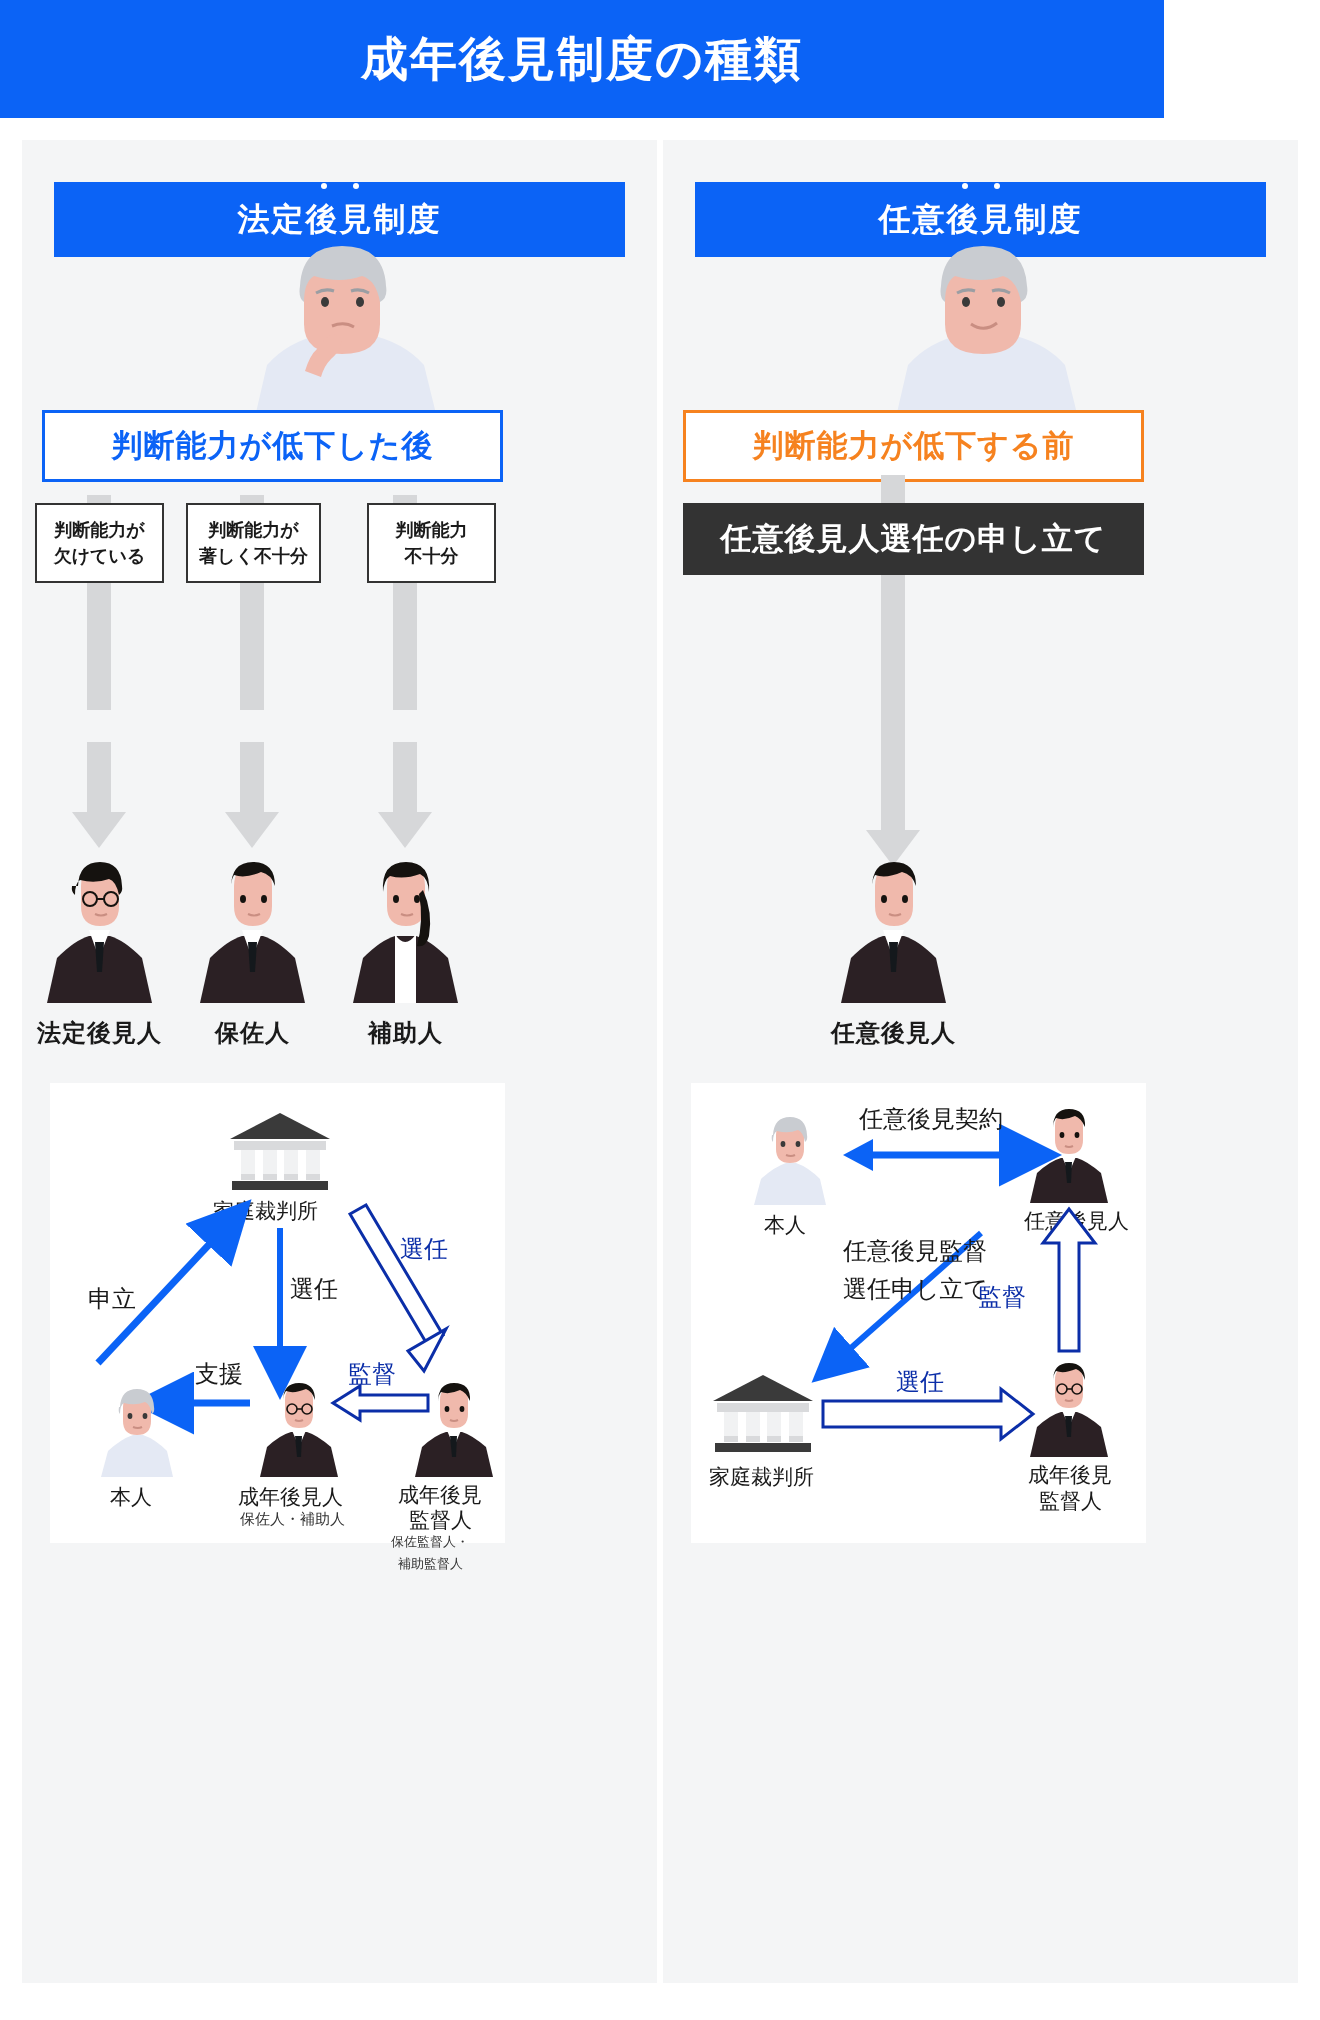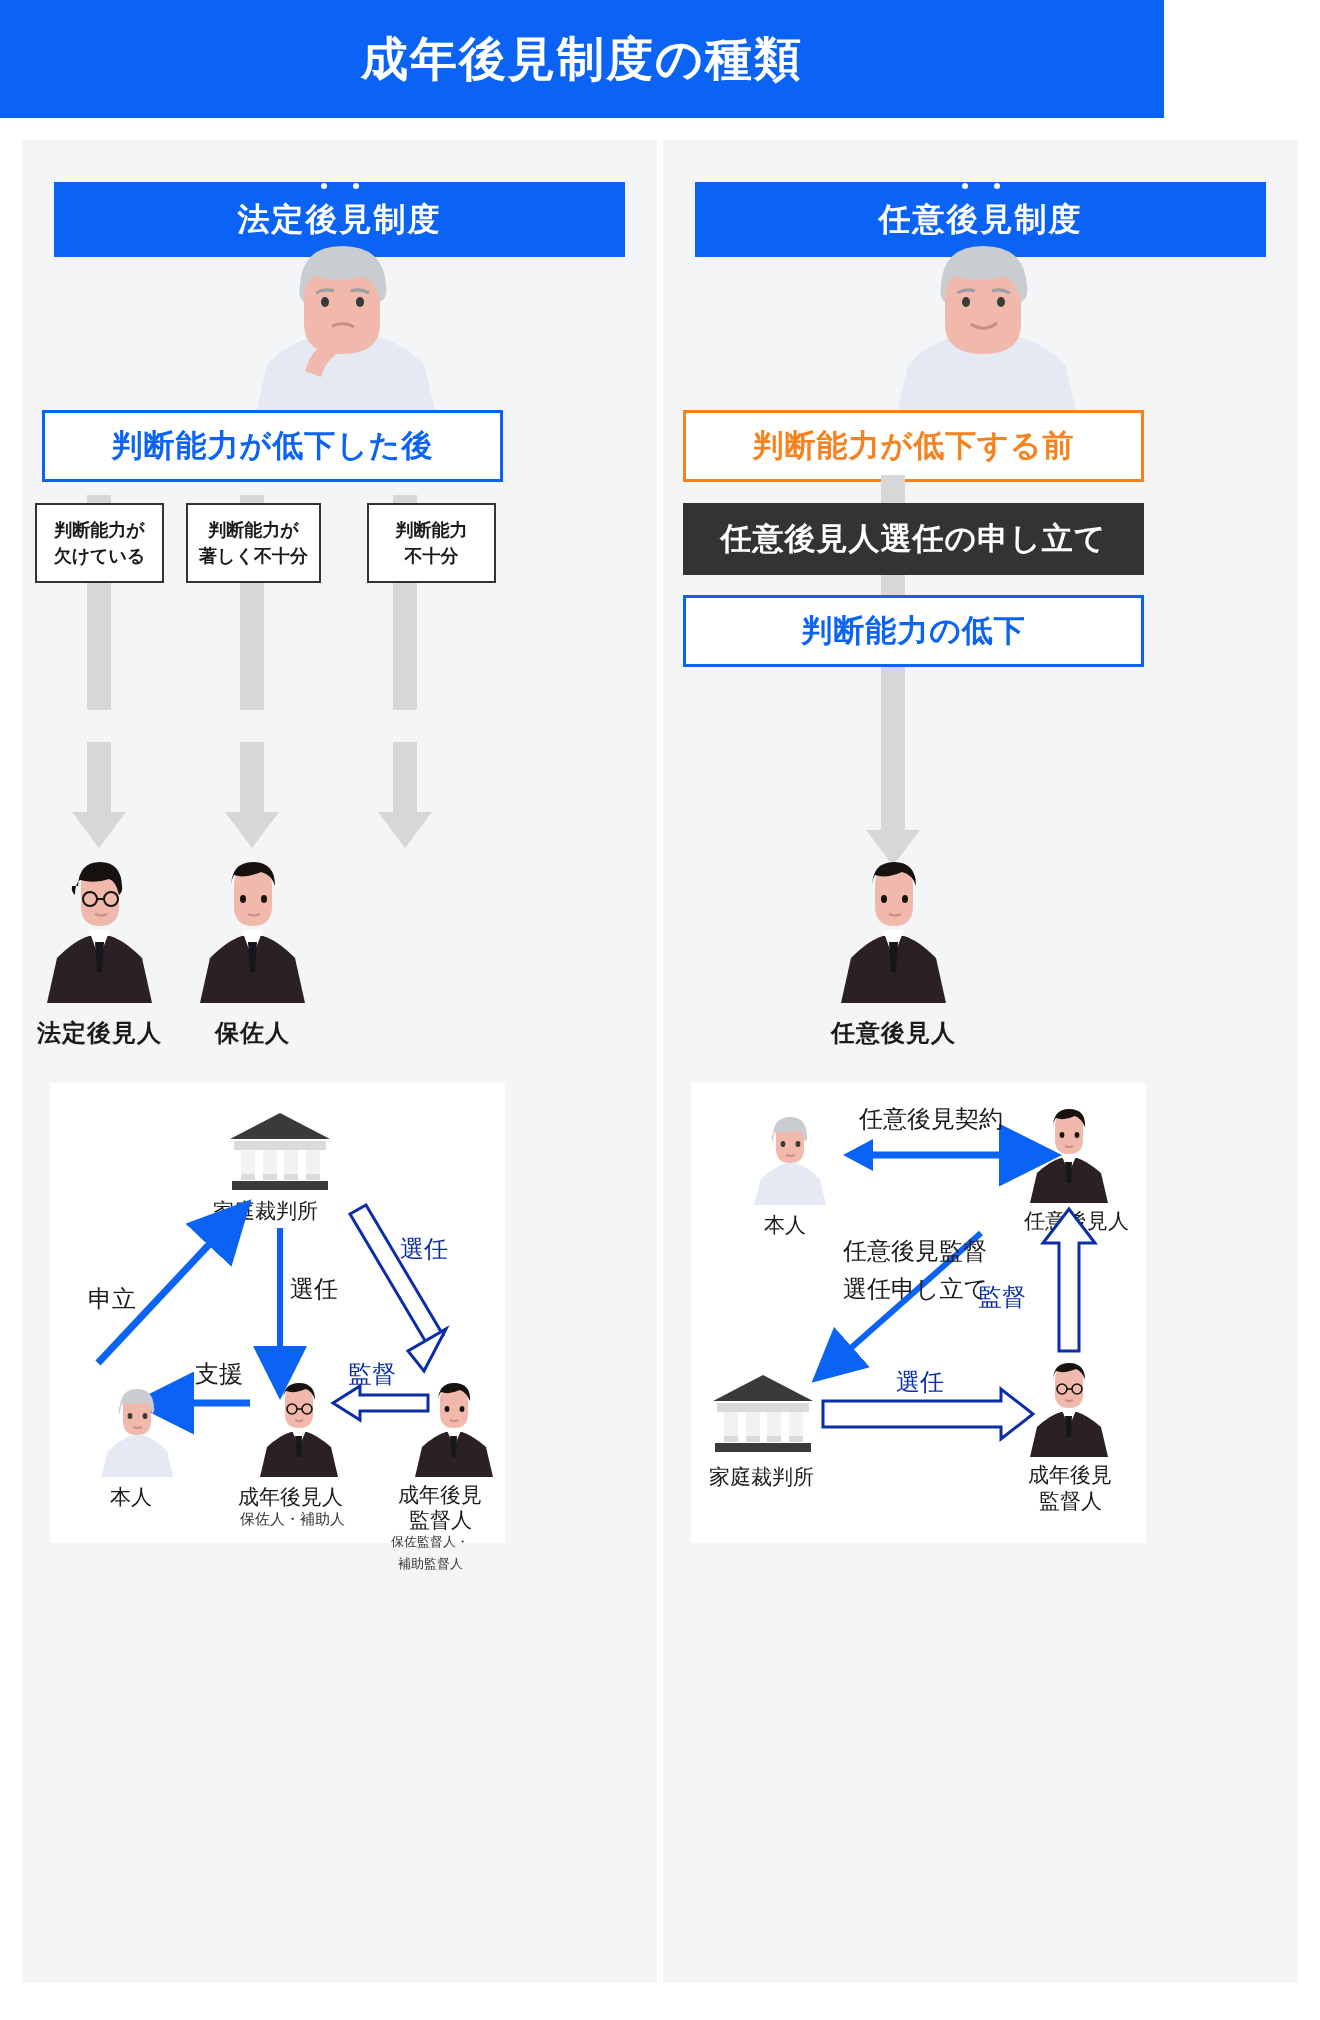--- a/index.html
+++ b/index.html
@@ -182,20 +182,33 @@
         <path d="M58 84 l9 0 l-2 30 l-5 0 Z" fill="#14181c"></path>
         <path d="M44 28 q0 -20 19 -20 q19 0 19 20 l0 20 q0 20 -19 20 q-19 0 -19 -20 Z" fill="#f0b9ac"></path>
         <path d="M41 30 q0 -26 22 -26 q22 0 22 24 q-4 -12 -14 -14 q-16 7 -27 3 q-3 5 -3 13 Z" fill="#15120f"></path>
         <ellipse cx="53" cy="41" rx="3" ry="4" fill="#15120f"></ellipse>
         <ellipse cx="74" cy="41" rx="3" ry="4" fill="#15120f"></ellipse>
         <path d="M58 56 q6 3 12 0" stroke="#c98e82" stroke-width="2" fill="none"></path>
       </svg>
       <div class="plabel">保佐人</div>
     </div>
 
+    <div class="person" style="left:321px;top:718px;width:125px;">
+      <svg width="125" height="145" viewBox="0 0 125 145">
+        <path d="M10 145 L20 100 Q38 82 52 78 L73 78 Q87 82 105 100 L115 145 Z" fill="#2b2024"></path>
+        <path d="M52 76 Q62 92 73 76 L73 145 L52 145 Z" fill="#ffffff"></path>
+        <path d="M44 28 q0 -20 19 -20 q19 0 19 20 l0 20 q0 20 -19 20 q-19 0 -19 -20 Z" fill="#f0b9ac"></path>
+        <path d="M40 34 q-2 -30 23 -30 q25 0 23 30 q-1 -14 -9 -18 q-16 6 -30 2 q-6 4 -7 16 Z" fill="#15120f"></path>
+        <path d="M80 32 q10 22 6 46 q-3 12 -12 10 q7 -26 2 -52 Z" fill="#15120f"></path>
+        <ellipse cx="53" cy="41" rx="3" ry="4" fill="#15120f"></ellipse>
+        <ellipse cx="74" cy="41" rx="3" ry="4" fill="#15120f"></ellipse>
+        <path d="M58 56 q6 3 12 0" stroke="#c98e82" stroke-width="2" fill="none"></path>
+      </svg>
+      <div class="plabel">補助人</div>
+    </div>
 
     <div class="panel" style="left:28px;top:943px;width:455px;height:460px;">
 
       <div style="position:absolute;left:178px;top:28px;">
         <svg width="104" height="84" viewBox="0 0 104 84">
           <path d="M52 2 L102 28 L2 28 Z" fill="#3a3a3a"></path>
           <rect x="6" y="30" width="92" height="9" fill="#d9dadc"></rect>
           <rect x="13" y="39" width="14" height="30" fill="#f1f2f3"></rect>
           <rect x="35" y="39" width="14" height="30" fill="#f1f2f3"></rect>
           <rect x="56" y="39" width="14" height="30" fill="#f1f2f3"></rect>
@@ -310,23 +323,20 @@
       <span>判断能力が低下する前</span>
     </div>
 
     <div class="flow" style="left:218px;top:335px;width:24px;height:360px;"></div>
     <div class="flowhead" style="left:203px;top:690px;"></div>
 
     <div class="box box-dark" style="left:20px;top:363px;width:461px;height:72px;">
       <span>任意後見人選任の申し立て</span>
     </div>
 
-    <div class="box box-blue-outline" style="left:20px;top:455px;width:461px;height:72px;">
-      <span>判断能力の低下</span>
-    </div>
 
 
     <div class="person" style="left:168px;top:718px;width:125px;">
       <svg width="125" height="145" viewBox="0 0 125 145">
         <path d="M10 145 L20 100 Q38 82 52 78 L73 78 Q87 82 105 100 L115 145 Z" fill="#2b2024"></path>
         <path d="M52 72 L62 100 L73 72 Z" fill="#fff"></path>
         <path d="M58 84 l9 0 l-2 30 l-5 0 Z" fill="#14181c"></path>
         <path d="M44 28 q0 -20 19 -20 q19 0 19 20 l0 20 q0 20 -19 20 q-19 0 -19 -20 Z" fill="#f0b9ac"></path>
         <path d="M41 30 q0 -26 22 -26 q22 0 22 24 q-4 -12 -14 -14 q-16 7 -27 3 q-3 5 -3 13 Z" fill="#15120f"></path>
         <ellipse cx="53" cy="41" rx="3" ry="4" fill="#15120f"></ellipse>

